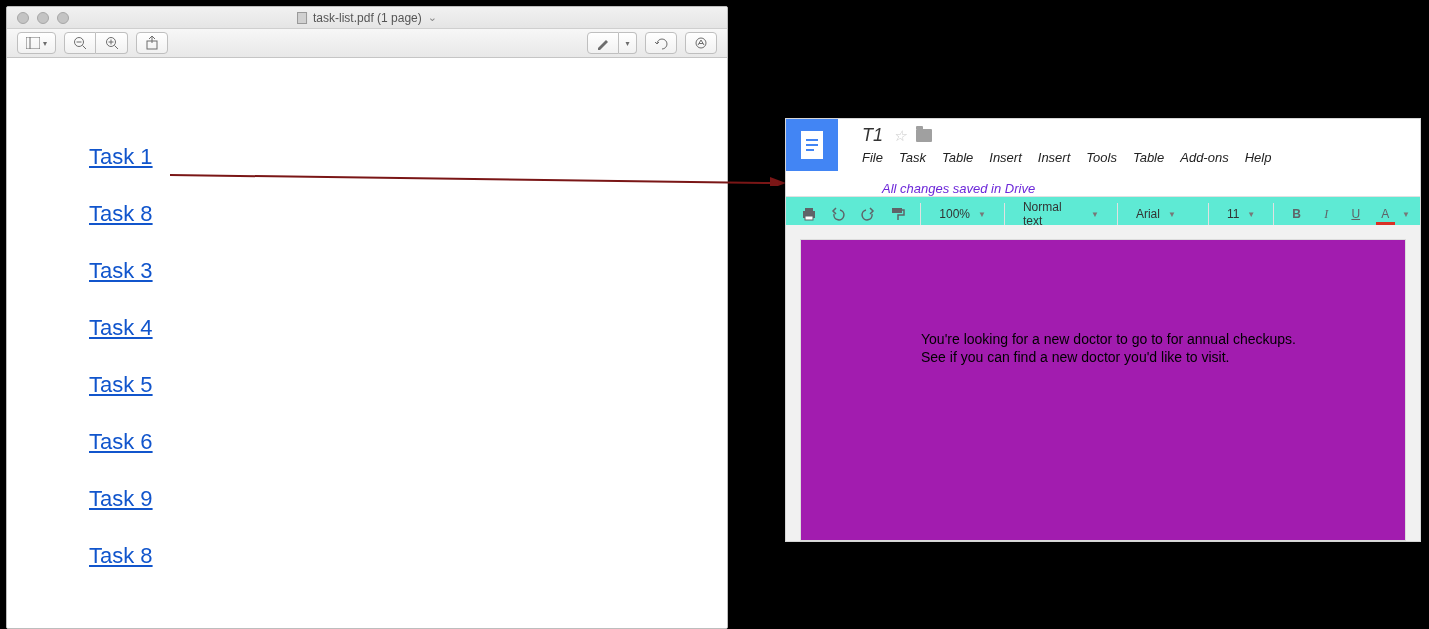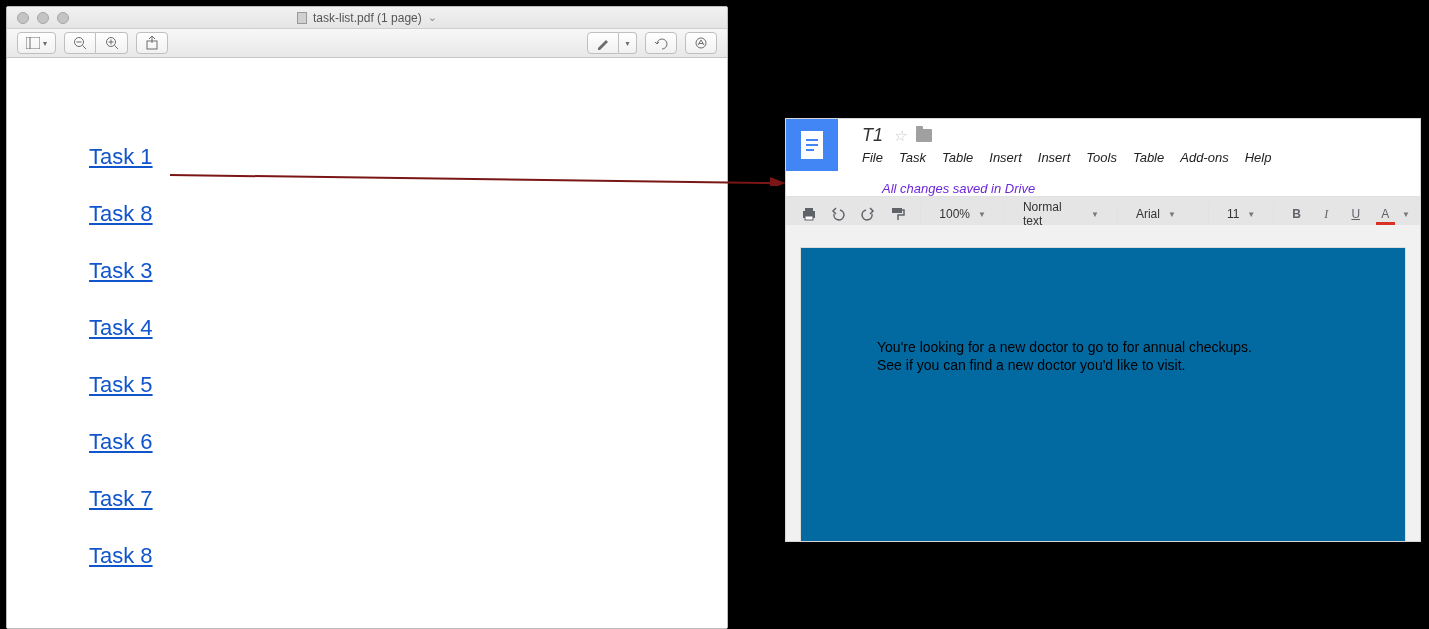--- a/index.html
+++ b/index.html
@@ -46,38 +46,38 @@
     .gd-titlerow { display: flex; align-items: center; gap: 10px; }
     .gd-title { font-size: 18px; color: #333; }
     .gd-star { color: #c9c9c9; font-size: 15px; }
     .gd-folder { width: 16px; height: 13px; background: #a0a0a0; border-radius: 1px; display: inline-block; position: relative; }
     .gd-folder::before { content: ""; position: absolute; top: -3px; left: 0; width: 7px; height: 3px; background: #a0a0a0; border-top-left-radius: 1px; border-top-right-radius: 1px; }
 
     .gd-menubar { display: flex; align-items: center; gap: 16px; font-size: 13px; color: #222; margin-top: 4px; flex-wrap: wrap; }
     .gd-menubar .menu { cursor: pointer; }
     .gd-status { color: #6d28d9; margin-left: 20px; }
 
-    .gd-toolbar { height: 36px; border-top: 1px solid #e1e1e1; border-bottom: 1px solid #e1e1e1; display: flex; align-items: center; padding: 0 10px; gap: 4px; font-size: 12px; color: #333; background: #e5e5e5; }
+    .gd-toolbar { height: 36px; border-top: 1px solid #e1e1e1; border-bottom: 1px solid #e1e1e1; display: flex; align-items: center; padding: 0 10px; gap: 4px; font-size: 12px; color: #333; background: #5eead4; }
     .gd-tool { width: 26px; height: 26px; display: flex; align-items: center; justify-content: center; color: #5f6368; border-radius: 3px; cursor: pointer; }
     .gd-sep { width: 1px; height: 22px; background: #e1e1e1; margin: 0 6px; }
     .gd-select { display: flex; align-items: center; gap: 8px; padding: 0 8px; height: 26px; border-radius: 3px; cursor: pointer; }
     .gd-select .arr { color: #777; font-size: 8px; }
     .gd-bold { font-weight: 700; }
     .gd-italic { font-style: italic; font-family: 'Times New Roman', serif; }
     .gd-underline { text-decoration: underline; }
     .gd-textcolor { position: relative; }
     .gd-textcolor::after { content: ""; position: absolute; left: 3px; right: 3px; bottom: 2px; height: 3px; background: #d93025; }
 
     .gd-ruler { height: 18px; background: #fff; border-bottom: 1px solid #e1e1e1; position: relative; font-size: 9px; color: #999; overflow: hidden; }
     .gd-ruler .marker { position: absolute; top: 4px; width: 0; height: 0; border-left: 5px solid transparent; border-right: 5px solid transparent; border-top: 6px solid #6aa9ff; }
     .gd-ruler-ticks { position: absolute; inset: 0; }
     .gd-ruler-ticks .tick { position: absolute; top: 4px; font-size: 9px; color: #b0b0b0; transform: translateX(-50%); }
 
     .gd-page-wrap { background: #f1f1f1; position: absolute; left: 0; right: 0; top: 106px; bottom: 0; padding-top: 14px; }
-    .gd-page { background: #0369a1; border: 1px solid #dcdcdc; margin: 8px 14px; height: 100%; padding: 90px 96px 0 76px; font-size: 14px; line-height: 1.3; color: #000; }
+    .gd-page { background: #a21caf; border: 1px solid #dcdcdc; margin: 0 14px; height: 100%; padding: 90px 96px 0 120px; font-size: 14px; line-height: 1.3; color: #000; }
   </style>
 </head>
 <body>
 
 <div class="preview-window">
   <div class="titlebar">
     <div class="traffic">
       <span></span>
       <span></span>
       <span></span>
@@ -151,21 +151,21 @@
   </div>
 
   <div class="document-area">
     <div class="task-links">
       <a class="task-link">Task 1</a>
       <a class="task-link">Task 8</a>
       <a class="task-link">Task 3</a>
       <a class="task-link">Task 4</a>
       <a class="task-link">Task 5</a>
       <a class="task-link">Task 6</a>
-      <a class="task-link">Task 7</a>
+      <a class="task-link">Task 9</a>
       <a class="task-link">Task 8</a>
     </div>
   </div>
 </div>
 
 <svg class="arrow" viewBox="0 0 616 14" preserveAspectRatio="none">
   <line x1="0" y1="3" x2="600" y2="11" stroke="#7a1616" stroke-width="2"></line>
   <polygon points="616,11 600,5 600,17" fill="#7a1616"></polygon>
 </svg>
 

